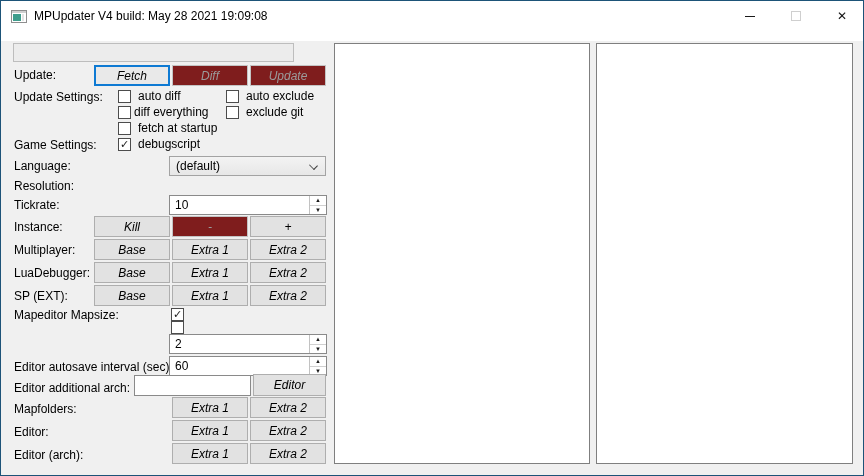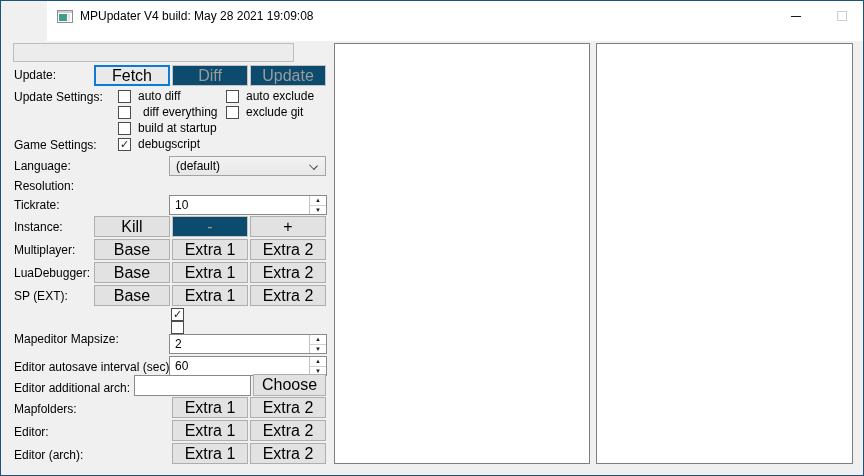--- a/index.html
+++ b/index.html
@@ -4,38 +4,38 @@
 <style>
   html,body{margin:0;padding:0;background:#fff;}
   *{box-sizing:border-box;}
   .window{
     position:relative;width:864px;height:476px;
     background:#f0f0f0;border:1px solid #1d5378;
     font-family:"Liberation Sans",sans-serif;font-size:12px;color:#000;
     overflow:hidden;
   }
   
-  .titlebar{position:absolute;left:0;top:0;right:0;height:40px;background:#ffffff;margin-left:46px;}
+  .titlebar{position:absolute;left:0;top:0;right:0;height:40px;background:#ffffff;}
   .app-icon{position:absolute;left:10px;top:9px;width:16px;height:13px;border:1px solid #8e8e8e;background:#fff;}
   .app-icon .strip{position:absolute;left:0;top:0;right:0;height:2px;background:#cfcfcf;}
   .app-icon .pane{position:absolute;left:1px;top:3px;width:8px;bottom:1px;background:#3e9d8c;}
   .app-icon .pane2{position:absolute;left:10px;top:3px;width:2px;bottom:1px;background:#e4e4e4;}
   .win-title{position:absolute;left:33px;top:8px;white-space:nowrap;font-size:12px;}
   .caption-btn{position:absolute;top:0;width:46px;height:30px;display:flex;align-items:center;justify-content:center;}
   .glyph-min{width:10px;height:1px;background:#1a1a1a;}
   .glyph-max{width:10px;height:10px;border:1px solid #cfcfcf;background:transparent;}
   .glyph-close{font-size:12px;color:#111;line-height:12px;}
   
   .lbl{position:absolute;left:13px;white-space:nowrap;line-height:13px;}
   .btn{
     position:absolute;width:76px;height:21px;background:#e2e2e2;border:1px solid #aeaeae;
-    display:flex;align-items:center;justify-content:center;font-size:16px;cursor:default;
+    display:flex;align-items:center;justify-content:center;font-size:12px;cursor:default;font-style:italic;
   }
   .btn.primary{background:#e9e9e9;border:2px solid #0e7ad3;}
-  .btn.disabled{background:#0c4a6e;border-color:#c3c3c3;color:#9b9b9b;}
+  .btn.disabled{background:#7f1d1d;border-color:#c3c3c3;color:#9b9b9b;}
   .chk{
     position:absolute;width:13px;height:13px;background:#fff;border:1px solid #4c4c4c;
     display:flex;align-items:center;justify-content:center;font-size:11px;line-height:11px;color:#1a1a1a;
   }
   .chk-lbl{position:absolute;white-space:nowrap;line-height:13px;}
   .combo{
     position:absolute;left:168px;width:157px;height:20px;
     background:linear-gradient(#f3f3f3,#e7e7e7);border:1px solid #a3a3a3;
     display:flex;align-items:center;padding-left:6px;
   }
@@ -86,25 +86,25 @@
   <div class="btn primary" style="left:93px;top:64px">Fetch</div>
   <div class="btn disabled" style="left:171px;top:64px">Diff</div>
   <div class="btn disabled" style="left:249px;top:64px">Update</div>
 
   <div class="lbl" style="top:90px">Update Settings:</div>
   <div class="chk" style="left:117px;top:89px"></div>
   <div class="chk-lbl" style="left:137px;top:89px">auto diff</div>
   <div class="chk" style="left:225px;top:89px"></div>
   <div class="chk-lbl" style="left:245px;top:89px">auto exclude</div>
   <div class="chk" style="left:117px;top:105px"></div>
-  <div class="chk-lbl" style="left:142px;top:105px">diff everything</div>
+  <div class="chk-lbl" style="left:133px;top:105px">diff everything</div>
   <div class="chk" style="left:225px;top:105px"></div>
   <div class="chk-lbl" style="left:245px;top:105px">exclude git</div>
   <div class="chk" style="left:117px;top:121px"></div>
-  <div class="chk-lbl" style="left:137px;top:121px">build at startup</div>
+  <div class="chk-lbl" style="left:137px;top:121px">fetch at startup</div>
 
   <div class="lbl" style="top:138px">Game Settings:</div>
   <div class="chk" style="left:117px;top:137px">
     <span>✓</span>
   </div>
   <div class="chk-lbl" style="left:137px;top:137px">debugscript</div>
 
   <div class="lbl" style="top:159px">Language:</div>
   <div class="combo" style="top:155px">
     <span>(default)</span>
@@ -138,21 +138,21 @@
   <div class="btn" style="left:249px;top:261px">Extra 2</div>
 
   <div class="lbl" style="top:289px">SP (EXT):</div>
   <div class="btn" style="left:93px;top:284px">Base</div>
   <div class="btn" style="left:171px;top:284px">Extra 1</div>
   <div class="btn" style="left:249px;top:284px">Extra 2</div>
 
   <div class="chk" style="left:170px;top:307px">
     <span>✓</span>
   </div>
-  <div class="lbl" style="top:332px">Mapeditor Mapsize:</div>
+  <div class="lbl" style="top:308px">Mapeditor Mapsize:</div>
   <div class="chk" style="left:170px;top:320px"></div>
 
   <div class="spin" style="top:333px">
     <input class="val" value="2" style="">
     <div class="arrows">
       <span>▲</span>
       <span>▼</span>
     </div>
   </div>
 
@@ -160,21 +160,21 @@
   <div class="spin" style="top:355px">
     <input class="val" value="60" style="">
     <div class="arrows">
       <span>▲</span>
       <span>▼</span>
     </div>
   </div>
 
   <div class="lbl" style="top:381px">Editor additional arch:</div>
   <input class="txtinput" style="left: 133px; top: 374px; width: 117px; height: 21px;" value="">
-  <div class="btn" style="left:252px;top:373px;width:73px;height:22px">Choose</div>
+  <div class="btn" style="left:252px;top:373px;width:73px;height:22px">Editor</div>
 
   <div class="lbl" style="top:402px">Mapfolders:</div>
   <div class="btn" style="left:171px;top:396px">Extra 1</div>
   <div class="btn" style="left:249px;top:396px">Extra 2</div>
 
   <div class="lbl" style="top:425px">Editor:</div>
   <div class="btn" style="left:171px;top:419px">Extra 1</div>
   <div class="btn" style="left:249px;top:419px">Extra 2</div>
 
   <div class="lbl" style="top:448px">Editor (arch):</div>

